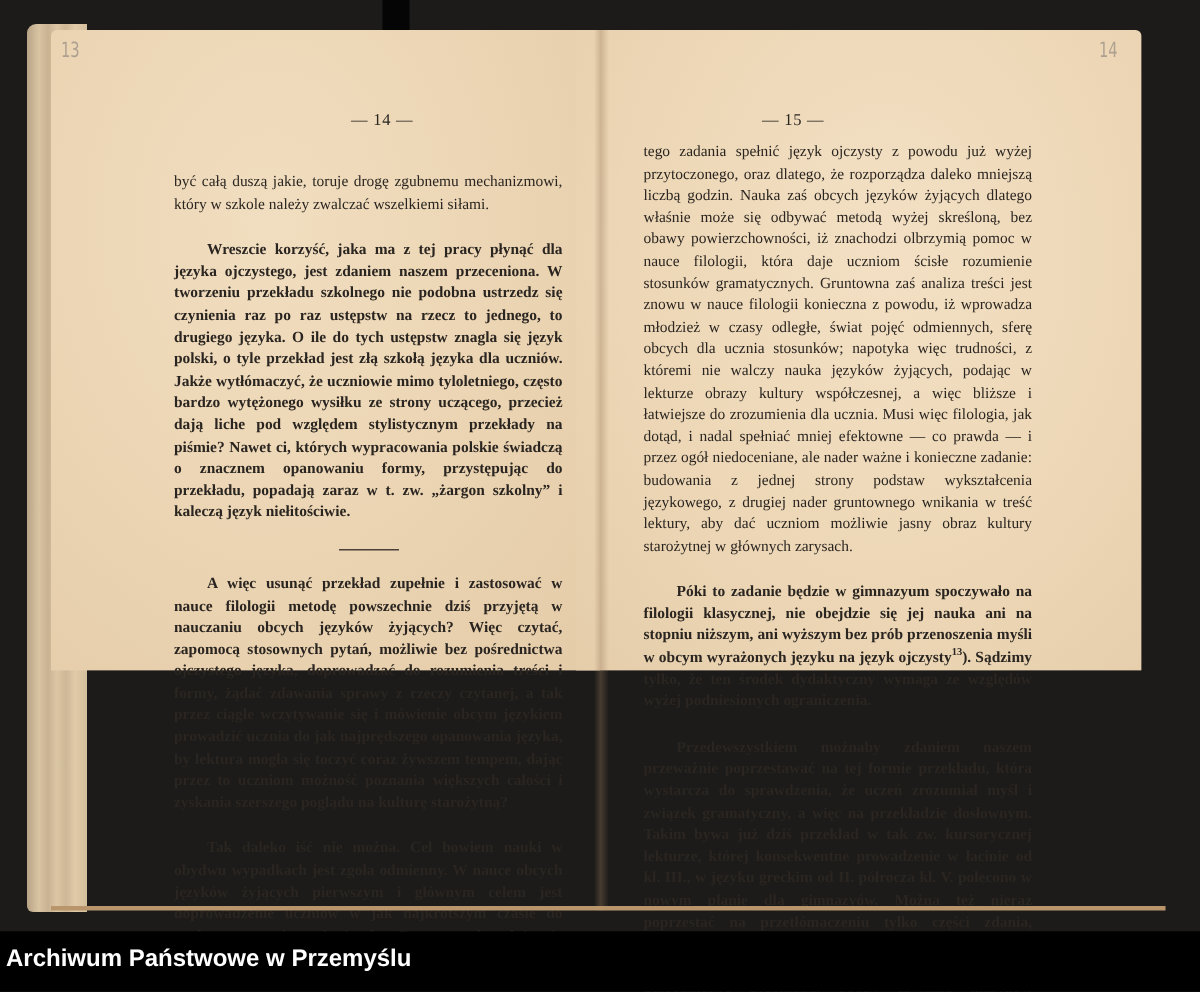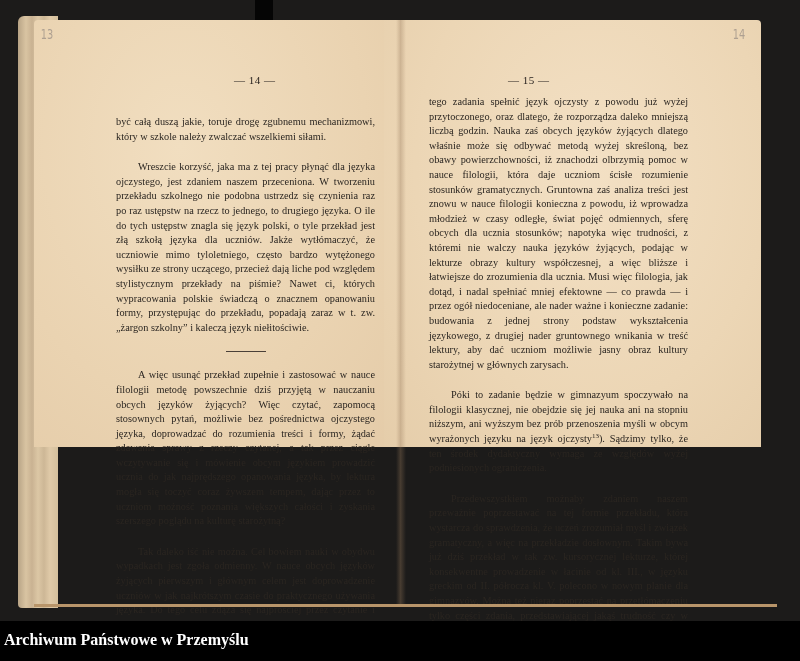--- a/index.html
+++ b/index.html
@@ -40,30 +40,30 @@
     transform:scaleX(0.7); opacity:0.75;
   }
   .page-number {
     position:absolute; top:54px; font-size:11px; color:#2a2420; letter-spacing:0.5px;
   }
   .text-block {
     position:absolute; font-size:10.3px; line-height:14.6px; color:#2a2520;
     text-align:justify;
   }
   .text-block p { margin:16px; }
-  .text-block .indent { text-indent:22px; }
+  .text-block .indent { text-indent:22px;font-weight:bold; }
   .rule-center { width:40px; height:1px; background:#4a4038; margin:10px auto 16px auto; }
   .fn-rule { width:56px; height:1px; background:#4a4038; margin:7px 0 5px 0; }
   .footnote { font-size:8.6px; line-height:12px; text-indent:22px; }
   sup { font-size:7px; line-height:0; }
   .footer-bar {
     position:absolute; left:0; top:621px; width:800px; height:40px; background:#000;
   }
   .footer-label {
-    position:absolute; left:4px; top:10px; color:#fff; font-family:Liberation Serif, serif;
+    position:absolute; left:4px; top:10px; color:#fff; font-family:Liberation Sans, sans-serif;
     font-weight:bold; font-size:16px;
   }
 </style>
 </head>
 <body>
 
 <div class="scan-bg"></div>
 <div class="spine-shadow"></div>
 <div class="edge-stack"></div>
 

